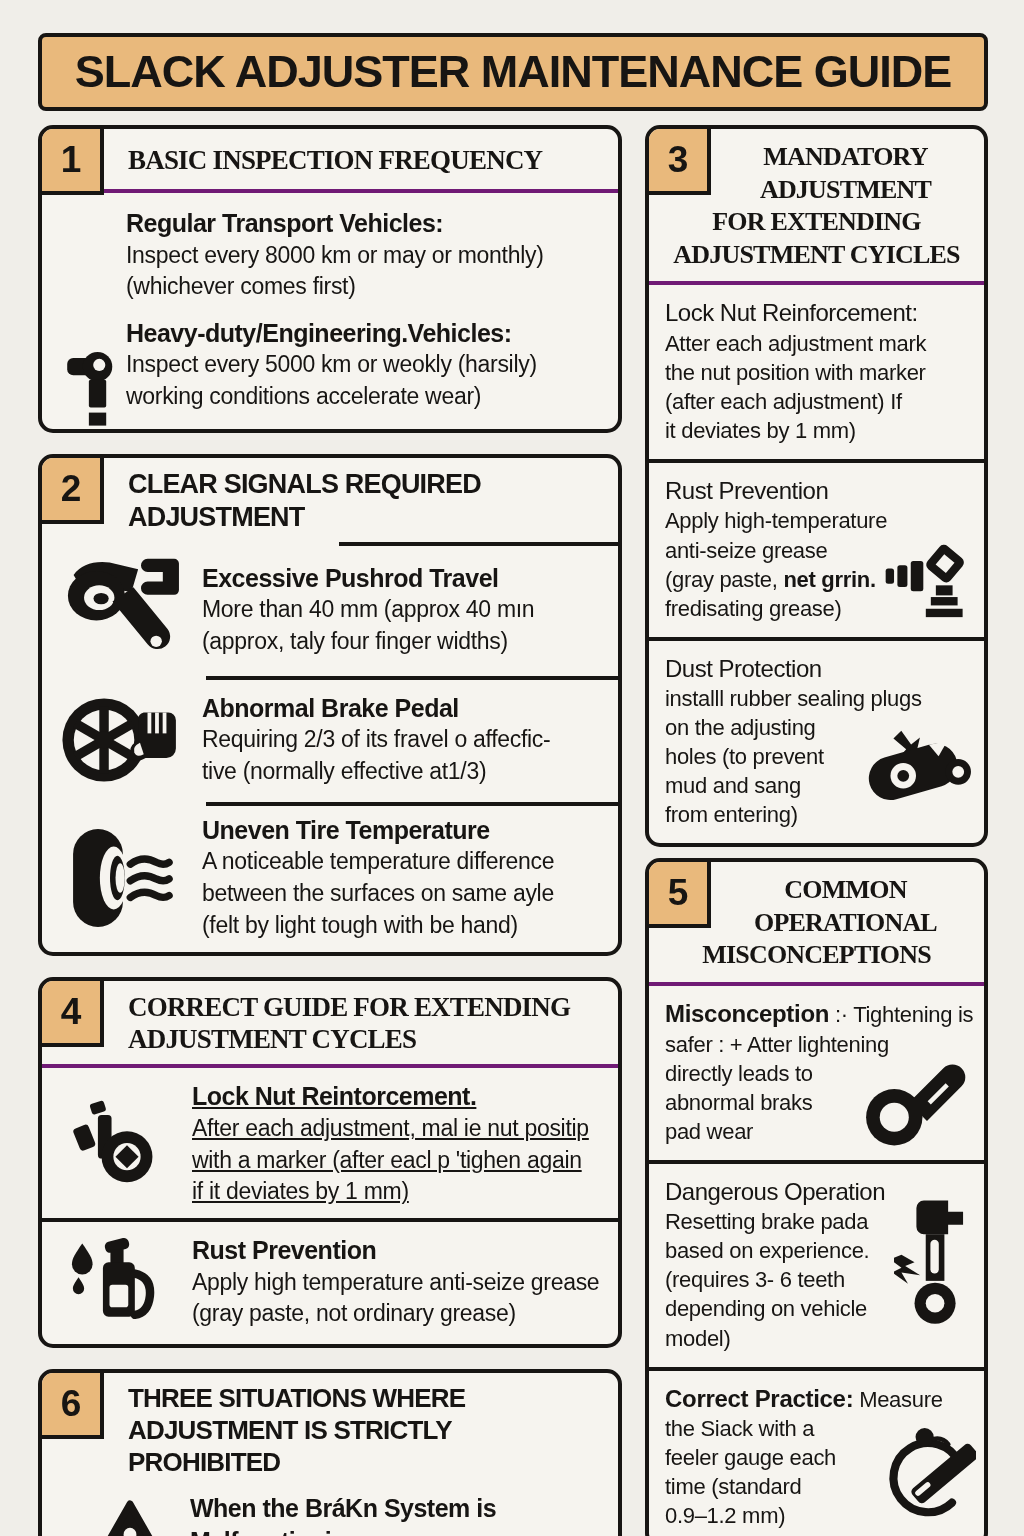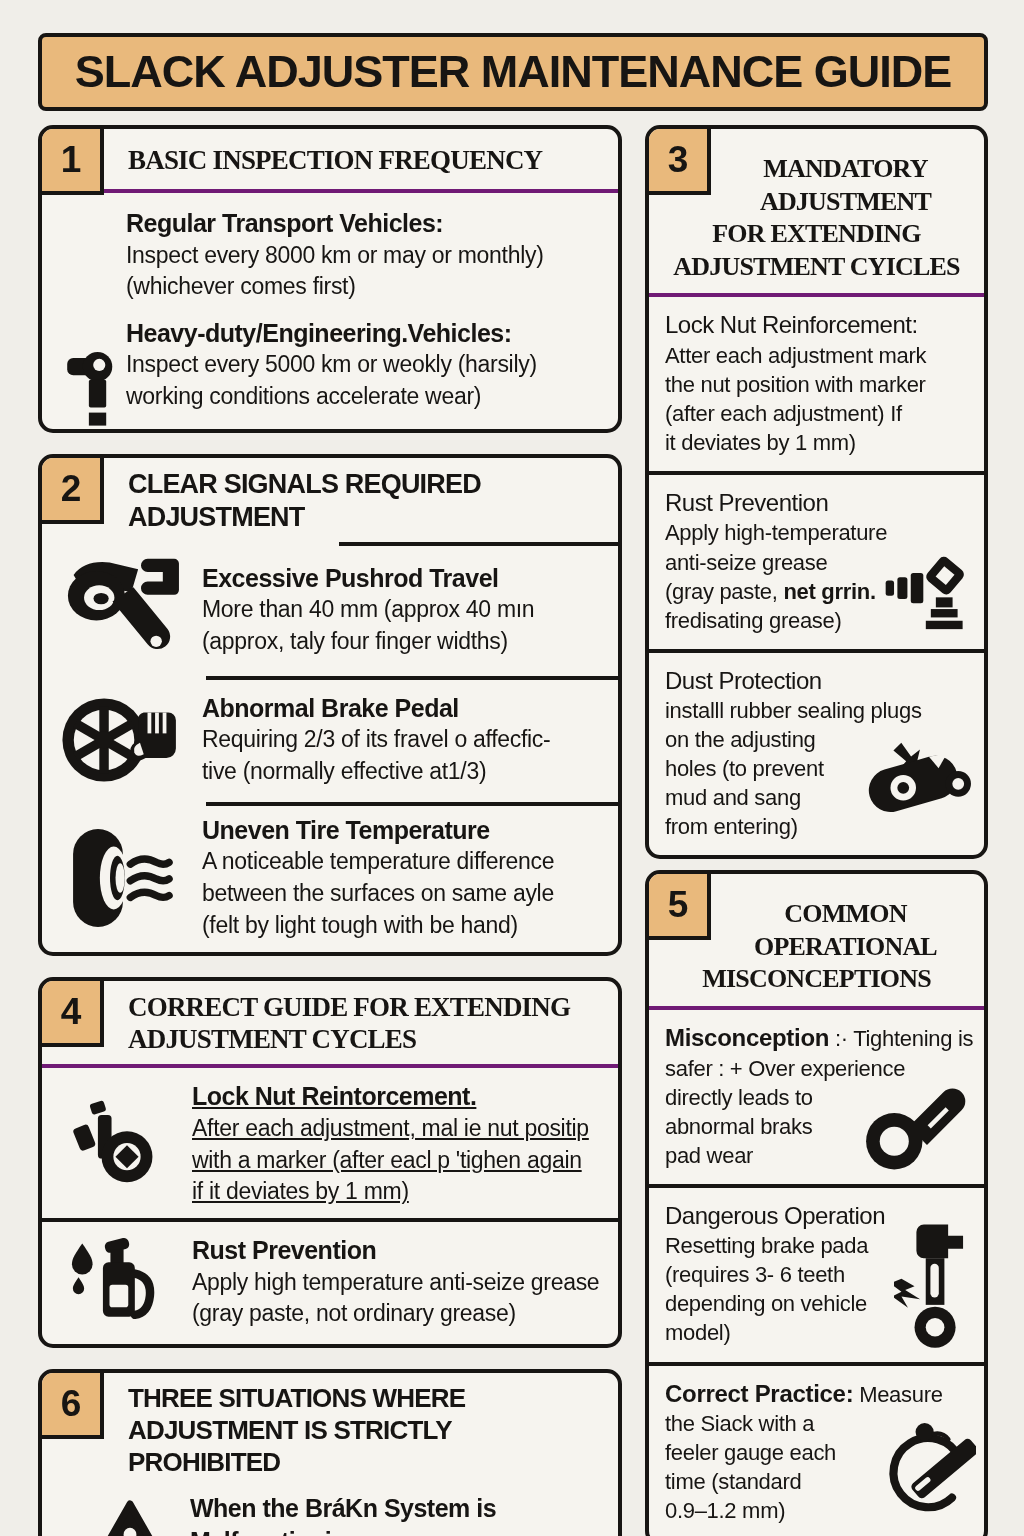--- a/index.html
+++ b/index.html
@@ -16,21 +16,21 @@
   .badge{position:absolute;top:0;left:0;width:58px;height:62px;background:#e9b97c;
         border-right:4px solid #171513;border-bottom:4px solid #171513;
         display:flex;align-items:center;justify-content:center;
         font-size:37px;font-weight:700;z-index:2;}
   .card-head{position:relative;padding:10px 12px 8px 86px;min-height:46px;
         display:flex;flex-direction:column;justify-content:center;}
   .head-b{border-bottom:4px solid #701a75;font-family:Liberation Serif, serif;}
   .h-line{font-size:27px;font-weight:700;letter-spacing:-0.8px;line-height:1.22;}
   .h-line.sm{font-size:26px;}
   
-  .card-head.center{padding:24px 10px 10px 10px;text-align:center;}
+  .card-head.center{padding:12px 10px 10px 10px;text-align:center;}
   .card-head.center .h-line{font-size:26px;line-height:1.25;}
   .pad-badge{padding-left:58px;}
   
   .b-title{font-size:25px;font-weight:700;letter-spacing:-0.5px;line-height:1.3;}
   .b-line{font-size:23px;letter-spacing:-0.3px;line-height:1.38;white-space:nowrap;}
   .rline{font-size:22px;letter-spacing:-0.3px;line-height:1.32;white-space:nowrap;}
   .r-title{font-size:24px;font-weight:400;letter-spacing:-0.5px;line-height:1.32;}
   
   .s1-body{position:relative;padding:14px 12px 16px 84px;}
   .s1-icon{position:absolute;left:20px;top:152px;}
@@ -282,34 +282,35 @@
 
     <div class="card" style="min-height:676px;">
       <div class="badge">5</div>
       <div class="card-head center head-b">
         <div class="h-line pad-badge">COMMON</div>
         <div class="h-line pad-badge">OPERATIONAL</div>
         <div class="h-line">MISCONCEPTIONS</div>
       </div>
       <div class="sub">
         <div class="rline"><b style="font-size:24px;">Misconception</b><span> :· Tightening is</span></div>
-        <div class="rline">safer : + Over  experience</div>
+        <div class="rline">safer : + Atter  lightening</div>
         <div class="rline">directly leads to</div>
         <div class="rline">abnormal braks</div>
         <div class="rline">pad wear</div>
         <svg class="sub-icon" style="right:6px;bottom:10px;" width="122" height="100" viewBox="0 0 130 110">
           <circle class="ink" cx="40" cy="74" r="31"></circle>
           <circle class="bg" cx="40" cy="74" r="16"></circle>
           <path class="ink" d="M56 58 L94 20 a14 14 0 0 1 20 20 L76 78 z"></path>
           <rect class="bg" x="86" y="34" width="5" height="28" transform="rotate(45 88 48)"></rect>
         </svg>
       </div>
       <div class="sub">
         <div class="r-title">Dangerous Operation</div>
         <div class="rline">Resetting brake pada</div>
+        <div class="rline">based on experience.</div>
         <div class="rline">(requires 3- 6 teeth</div>
         <div class="rline">depending on vehicle</div>
         <div class="rline">model)</div>
         <svg class="sub-icon" style="right:6px;top:28px;" width="84" height="146" viewBox="0 0 90 150">
           <path class="ink" d="M32 6 h26 v12 h16 v14 h-16 v10 h-26 a8 8 0 0 1 -8 -8 v-20 a8 8 0 0 1 8 -8z"></path>
           <rect class="ink" x="34" y="42" width="20" height="50"></rect>
           <rect class="bg" x="39" y="48" width="9" height="36" rx="4.5"></rect>
           <circle class="ink" cx="44" cy="116" r="22"></circle>
           <circle class="bg" cx="44" cy="116" r="10"></circle>
           <path class="ink" d="M8 64 l14 8 -10 4 16 10 -20 -3 7 12 -17 -12 10 -5 -12 -9z"></path>

